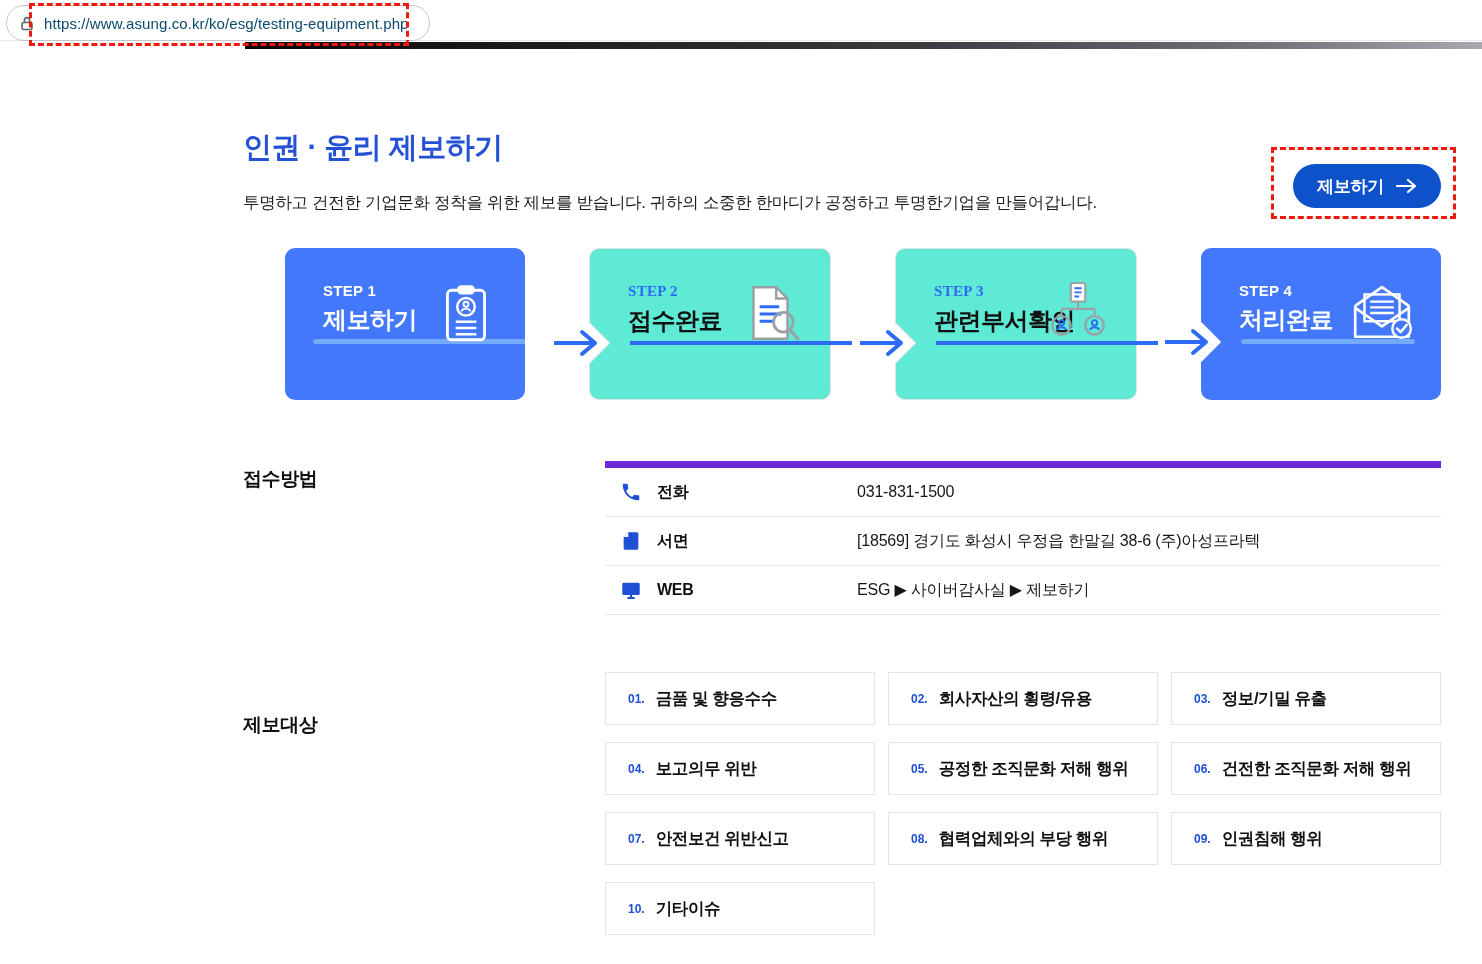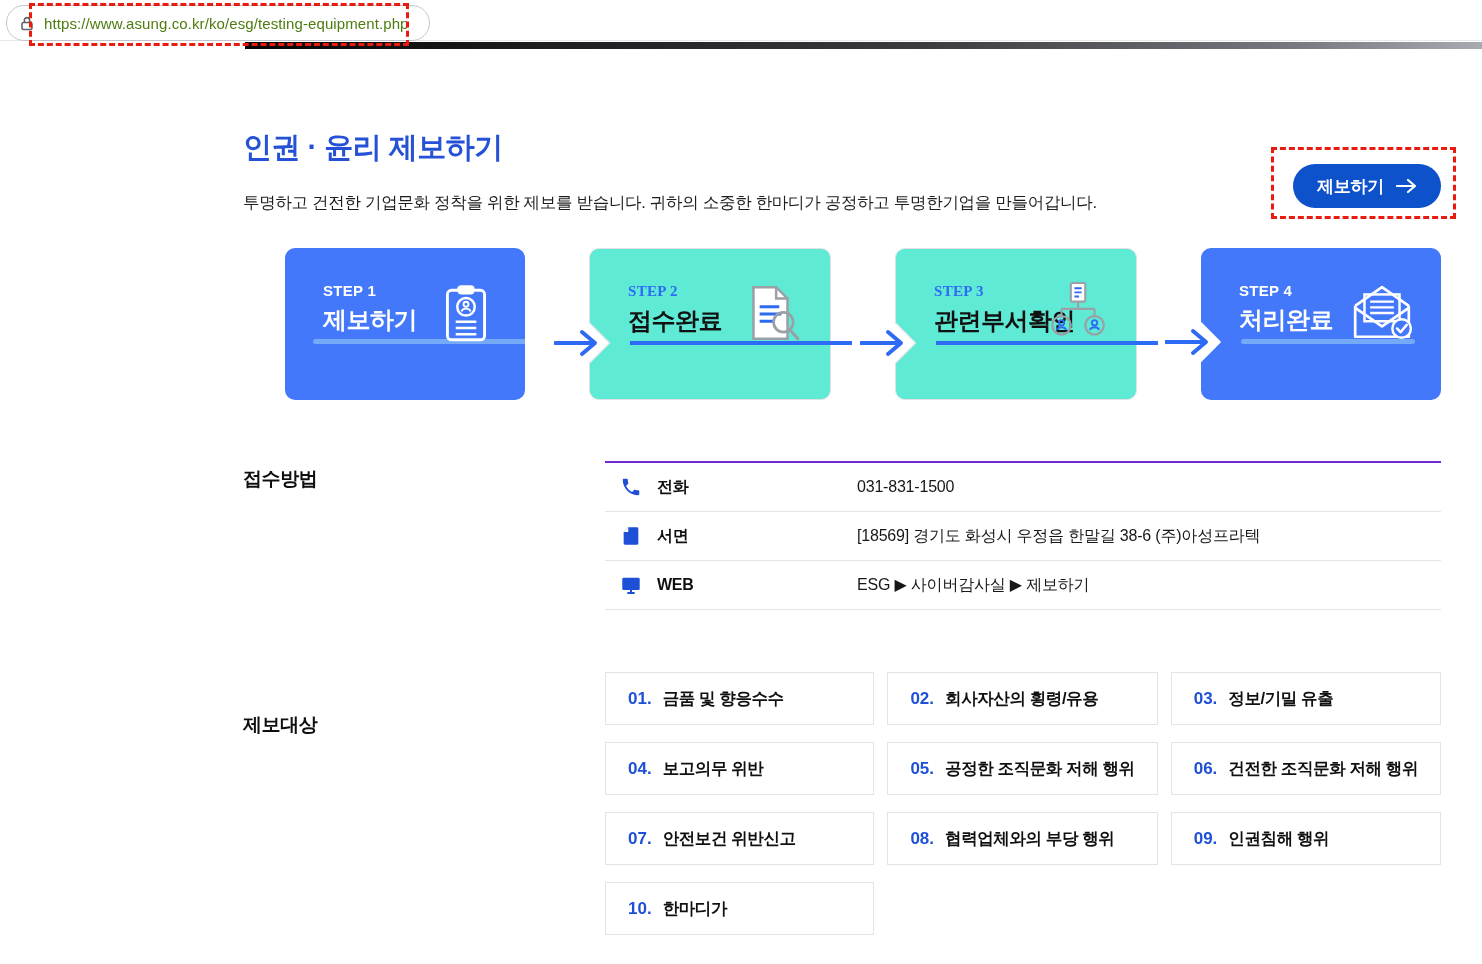--- a/index.html
+++ b/index.html
@@ -15,21 +15,21 @@
     --c-grayIcon:#9aa0a6;
   }
   *{margin:0;padding:0;box-sizing:border-box;}
   html,body{width:1482px;height:964px;background:#fff;overflow:hidden;
     font-family:"Liberation Sans","DejaVu Sans",sans-serif;color:var(--c-textDark);}
   .abs{position:absolute;}
 
   
   .url-bar{left:6px;top:5px;width:424px;height:36px;border:1.5px solid #c2c6cc;
     border-radius:18px;background:#fff;display:flex;align-items:center;padding:0 12px;z-index:5;}
-  .url-text{font-size:15px;color:#4d7c0f;margin-left:9px;white-space:nowrap;letter-spacing:0.1px;}
+  .url-text{font-size:15px;color:#0c4a6e;margin-left:9px;white-space:nowrap;letter-spacing:0.1px;}
   .chrome-line{left:0;top:40px;width:1482px;height:1px;background:#e9e9e9;}
   .dark-bar{left:245px;top:42px;width:1237px;height:7px;
     background:linear-gradient(to right,#050505,#3c3c40 55%,#77797e 85%,#a8aab0 100%);}
   .annot{border:3px dashed var(--c-annotRed);z-index:6;pointer-events:none;}
   .annot-url{left:29px;top:3px;width:380px;height:43px;}
   .annot-btn{left:1271px;top:147px;width:185px;height:72px;}
 
   
   .page-title{left:243px;top:128px;font-size:29px;font-weight:bold;color:var(--c-titleBlue);letter-spacing:-0.5px;}
   .page-subtitle{left:243px;top:184px;font-size:16.5px;color:#1d1d1f;letter-spacing:-0.3px;margin-top:8px;}
@@ -54,33 +54,33 @@
   .line-light-4{left:40px;right:26px;background:var(--c-lightLine);border-radius:3px;}
   .line-royal{left:40px;right:-22px;top:92px;height:4px;background:var(--c-royal);}
   .notch{position:absolute;left:-16px;top:79px;width:30px;height:30px;background:#fff;
     transform:rotate(45deg);z-index:2;}
   .white .notch{border-top:1px solid var(--c-borderGray);border-right:1px solid var(--c-borderGray);}
   .gap-arrow{position:absolute;left:-36px;top:80px;width:48px;height:28px;z-index:3;}
 
   
   .section-heading{font-size:19px;font-weight:bold;color:#0f0f10;letter-spacing:-0.4px;}
   .contact-heading{left:243px;top:466px;}
-  .contact-table{left:605px;top:461px;width:836px;border-top:2px solid #6d28d9;}
+  .contact-table{left:605px;top:461px;width:836px;border-top:7px solid #6d28d9;}
   .contact-row{display:flex;align-items:center;height:49px;border-bottom:1px solid #e4e5e8;}
   .contact-icon{width:22px;height:22px;margin-left:15px;flex:0 0 22px;}
   .contact-label{margin-left:15px;width:200px;font-size:16px;font-weight:bold;color:#101012;letter-spacing:-0.3px;}
   .contact-value{font-size:16px;color:#17171a;letter-spacing:-0.2px;}
 
   
   .targets-heading{left:243px;top:712px;}
   .targets-grid{left:605px;top:672px;width:836px;display:grid;
     grid-template-columns:repeat(3,1fr);column-gap:13px;row-gap:17px;}
   .target-card{height:53px;border:1px solid #e2e4e8;background:#fff;display:flex;
     align-items:center;padding:0 22px;gap:11px;}
-  .target-no{font-size:17px;font-weight:bold;color:var(--c-iconBlue);}
+  .target-no{font-size:12px;font-weight:bold;color:var(--c-iconBlue);}
   .target-label{font-size:16.5px;font-weight:bold;color:#101013;letter-spacing:-0.4px;white-space:nowrap;}
 </style>
 </head>
 <body>
 
 <div class="abs url-bar">
   <span style="display:flex;">
     <svg width="16" height="17" viewBox="0 0 16 17">
         <rect x="3" y="7.5" width="10" height="7" rx="1.6" fill="none" stroke="#5f6368" stroke-width="1.6"></rect>
         <path d="M5.4 7.5 V5.2 a2.6 2.6 0 0 1 5.2 0 V7.5" fill="none" stroke="#5f6368" stroke-width="1.6"></path>
@@ -264,15 +264,15 @@
   <div class="target-card">
       <span class="target-no">08.</span>
       <span class="target-label">협력업체와의 부당 행위</span>
     </div>
   <div class="target-card">
       <span class="target-no">09.</span>
       <span class="target-label">인권침해 행위</span>
     </div>
   <div class="target-card">
       <span class="target-no">10.</span>
-      <span class="target-label">한마디가</span>
+      <span class="target-label">기타이슈</span>
     </div>
 </div>
 
 </body></html>

